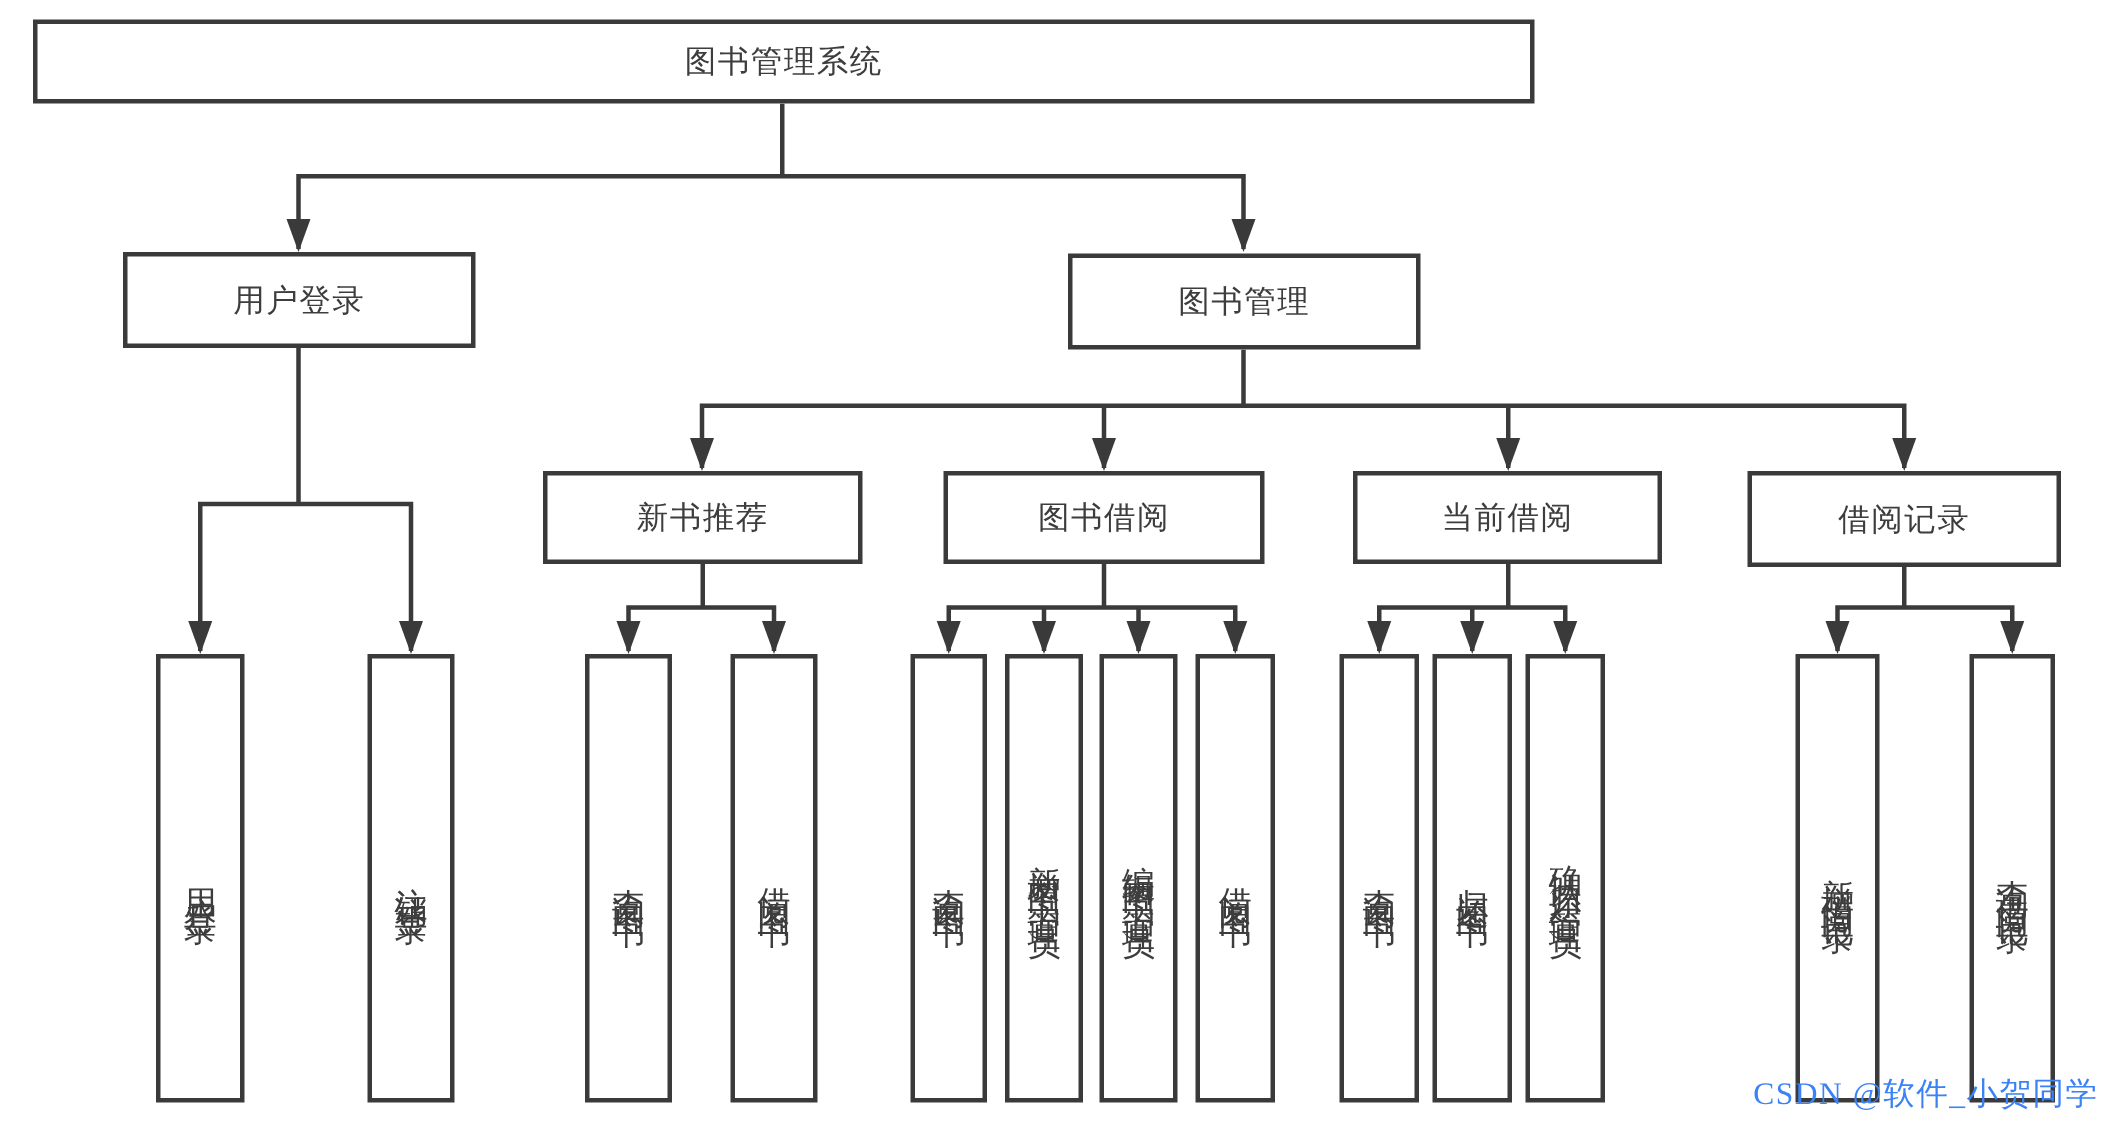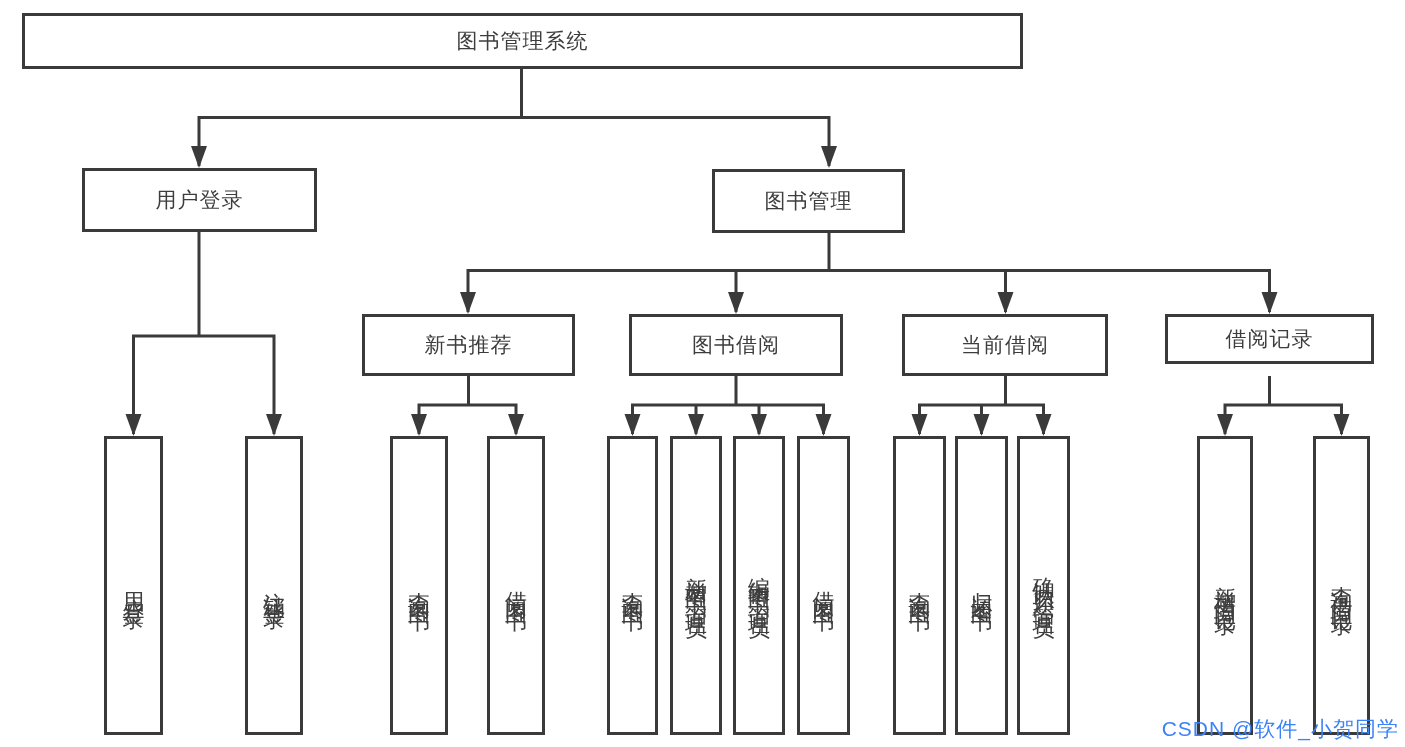--- a/index.html
+++ b/index.html
@@ -1,21 +1,21 @@
 <!DOCTYPE html>
 <html><head>
 <meta charset="utf-8">
 <style>
   html,body{margin:0;padding:0;background:#ffffff;}
   .canvas{
     position:relative;
     width:1405px;height:747px;
     background:#ffffff;
     overflow:hidden;
-    font-family:Liberation Sans, sans-serif;
+    font-family:Liberation Serif, serif;
     color:#3d3d3d;
   }
   .connectors{
     position:absolute;left:0;top:0;width:1405px;height:747px;
     pointer-events:none;
   }
   .node{
     position:absolute;
     box-sizing:border-box;
     background:#ffffff;
@@ -87,26 +87,26 @@
       <polygon points="973.5,414 989.5,414 981.5,436"></polygon>
       <polygon points="1035.5,414 1051.5,414 1043.5,436"></polygon>
       <polygon points="1217,414 1233,414 1225,436"></polygon>
       <polygon points="1333.5,414 1349.5,414 1341.5,436"></polygon>
     </g>
   </svg>
 
   <div class="node" style="left:22px;top:13px;width:1001px;height:56px">图书管理系统</div>
 
   <div class="node" style="left:82px;top:168px;width:235px;height:64px">用户登录</div>
-  <div class="node" style="left:712px;top:169px;width:193px;height:64px">图书管理</div>
+  <div class="node" style="left:712px;top:169px;width:235px;height:64px">图书管理</div>
 
   <div class="node" style="left:629px;top:314px;width:214px;height:62px">图书借阅</div>
   <div class="node" style="left:362px;top:314px;width:213px;height:62px">新书推荐</div>
   <div class="node" style="left:902px;top:314px;width:206px;height:62px">当前借阅</div>
-  <div class="node" style="left:1165px;top:314px;width:209px;height:50px">借阅记录</div>
+  <div class="node" style="left:1165px;top:314px;width:209px;height:64px">借阅记录</div>
 
   <div class="node leaf" style="left:104px;width:59px">用户登录</div>
   <div class="node leaf" style="left:245px;width:58px">注销登录</div>
   <div class="node leaf" style="left:390px;width:58px">查询图书</div>
   <div class="node leaf" style="left:487px;width:58px">借阅图书</div>
   <div class="node leaf" style="left:607px;width:51px">查询图书</div>
   <div class="node leaf" style="left:670px;width:52px">新增图书（管理员）</div>
   <div class="node leaf" style="left:733px;width:52px">编辑图书（管理员）</div>
   <div class="node leaf" style="left:797px;width:53px">借阅图书</div>
   <div class="node leaf" style="left:893px;width:53px">查询图书</div>

